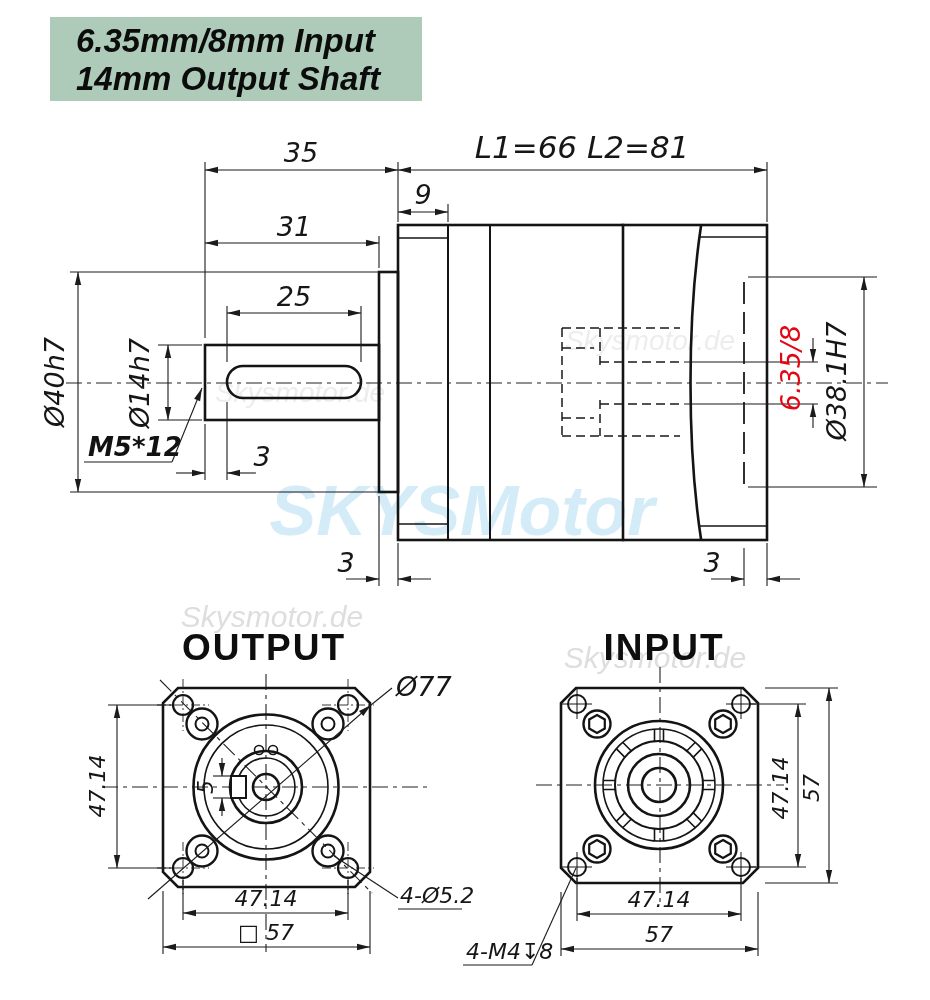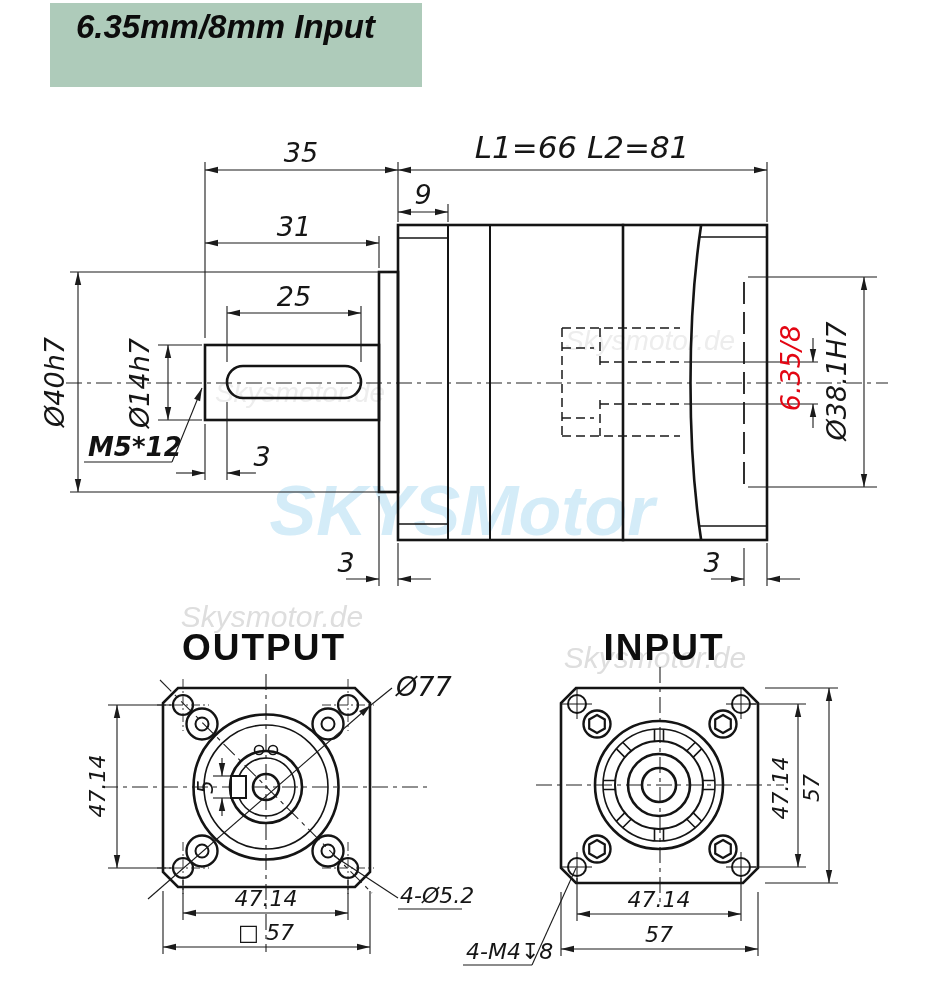--- a/index.html
+++ b/index.html
@@ -1,18 +1,18 @@
 <!DOCTYPE html>
 <html><head>
 <meta charset="utf-8">
 <style>
   html,body{margin:0;padding:0;background:#fff;}
   .stage{position:relative;width:930px;height:1000px;background:#fff;overflow:hidden;
          font-family:"Liberation Sans",sans-serif;}
-  .banner{position:absolute;left:50px;top:3px;width:372px;height:84px;box-sizing:border-box;
+  .banner{position:absolute;left:50px;top:17px;width:372px;height:84px;box-sizing:border-box;
           padding:5px 16px 0 26px;font:italic 700 33px/38px "Liberation Sans",sans-serif;color:#0c0c0c;}
   svg{position:absolute;left:0;top:0;}
   .ol{stroke:#141414;stroke-width:2.6;fill:none;stroke-linecap:square;}
   .l2{stroke:#141414;stroke-width:2;fill:none;}
   .l16{stroke:#141414;stroke-width:1.6;fill:none;}
   .hid{stroke:#1a1a1a;stroke-width:1.5;fill:none;stroke-dasharray:9 5;}
   .pil{stroke:#1a1a1a;stroke-width:1.8;fill:none;stroke-dasharray:22 8;}
   .cl{stroke:#222;stroke-width:1.1;fill:none;stroke-dasharray:16 5 4 5;}
   .clt{stroke:#222;stroke-width:0.9;fill:none;stroke-dasharray:9 3 2 3;}
   .dl{stroke:#1b1b1b;stroke-width:1.1;fill:none;}
@@ -247,14 +247,15 @@
         <text class="dims" x="659" y="942" text-anchor="middle">57</text>
         <text class="dims" x="466" y="959">4-M4↧8</text>
         <line class="dl" x1="463" y1="965" x2="532" y2="965" stroke-width="1.4"></line>
         <line class="dl" x1="532" y1="965" x2="576" y2="868"></line>
       </g>
     </g>
   </svg>
 
   <div class="banner" style="background-color: rgb(174, 203, 186);">
     <div>6.35mm/8mm Input</div>
+    <div>14mm Output Shaft</div>
   </div>
 </div>
 
 </body></html>

